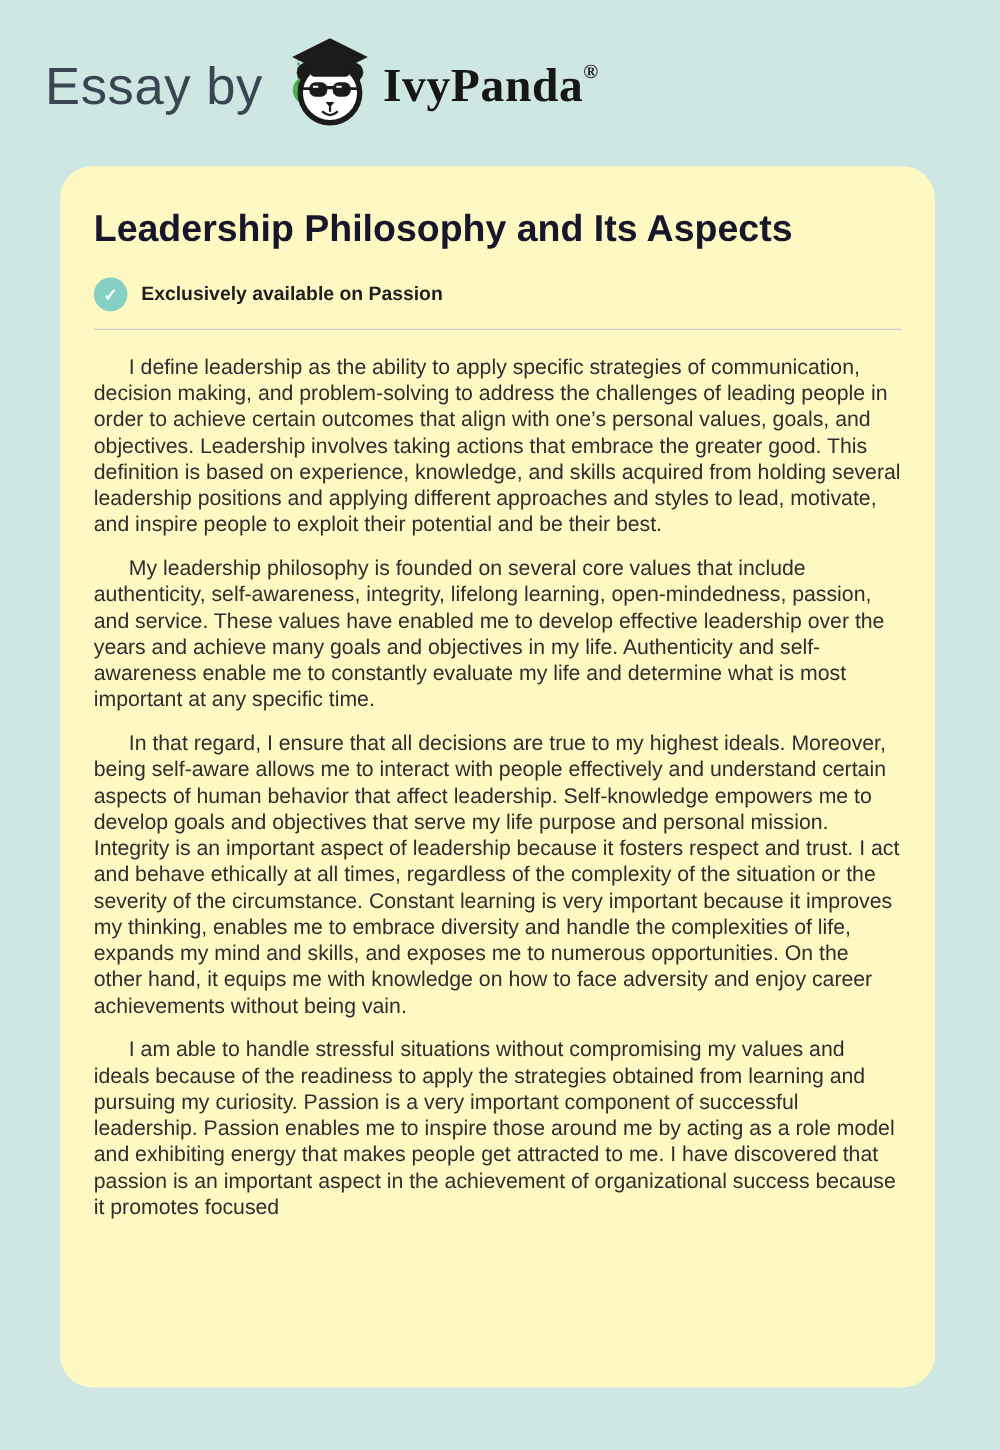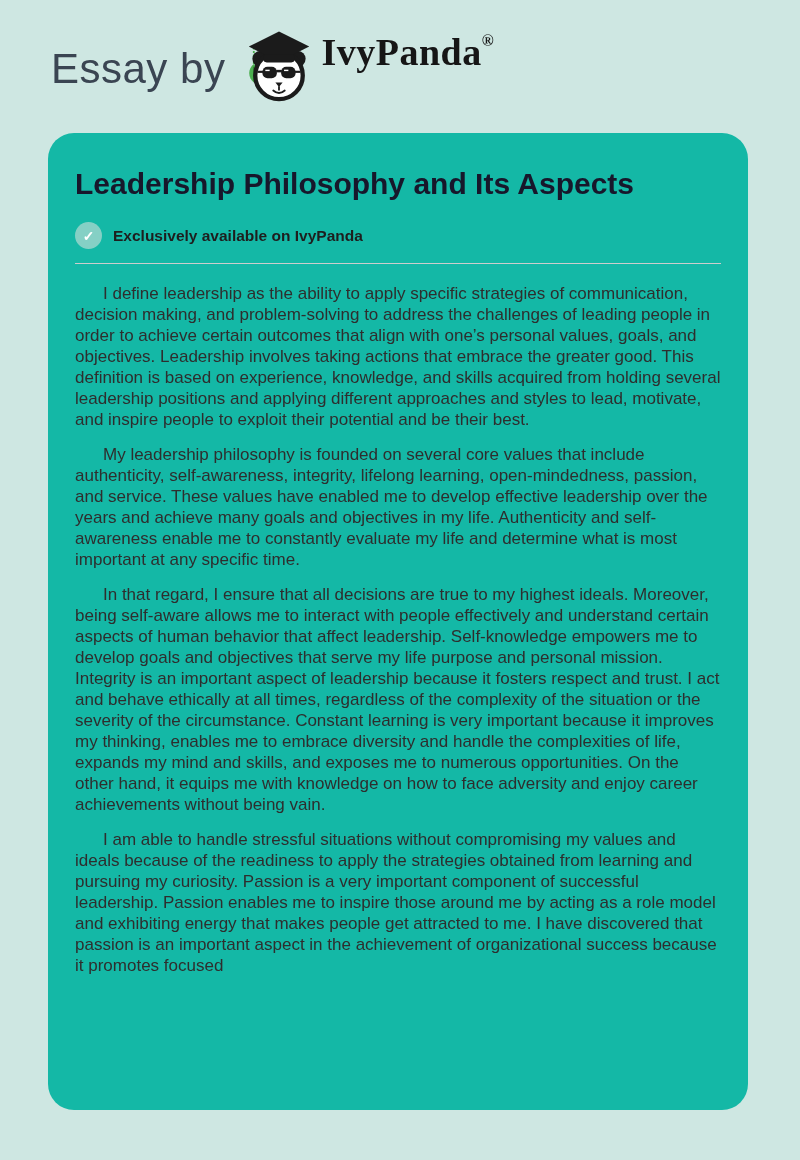--- a/index.html
+++ b/index.html
@@ -5,32 +5,32 @@
   * { margin: 0; padding: 0; box-sizing: border-box; }
   html, body {
     width: 800px; height: 1160px;
     background: #cee7e2;
     overflow: hidden;
     font-family: "Liberation Sans", sans-serif;
   }
   .header {
     display: flex;
     align-items: center;
-    margin: 30px 0 0 51px;
+    margin: 30px 0 0 36px;
     height: 78px;
   }
   .essay-by {
     font-size: 42px;
     font-weight: 300;
     color: #3a4552;
     letter-spacing: 0.5px;
   }
   .logo-wrap {
     display: flex;
-    align-items: flex-start;
+    align-items: center;
     margin-left: 18px;
   }
   .brand {
     font-family: "Liberation Serif", serif;
     font-weight: 700;
     font-size: 38px;
     color: #161616;
     margin-left: 6px;
     letter-spacing: 0.5px;
   }
@@ -40,21 +40,21 @@
     font-size: 16px;
     color: #161616;
     vertical-align: top;
     position: relative;
     top: 2px;
   }
   .card {
     width: 700px;
     height: 977px;
     margin: 25px 0 0 48px;
-    background: #14b8a6;
+    background: #fef9c3;
     border-radius: 26px;
     padding: 34px 27px 15px 27px;
     overflow: hidden;
   }
   .card h1 {
     font-size: 30px;
     line-height: 34px;
     font-weight: 700;
     color: #17172b;
     margin-bottom: 21px;
@@ -123,21 +123,21 @@
       </svg>
     </span>
     <span class="brand"><span>IvyPanda</span><sup class="reg-mark">®</sup></span>
   </span>
 </div>
 
 <div class="card">
   <h1>Leadership Philosophy and Its Aspects</h1>
   <div class="exclusive-row">
     <span class="check-badge">✓</span>
-    <span class="exclusive-label">Exclusively available on IvyPanda</span>
+    <span class="exclusive-label">Exclusively available on Passion</span>
   </div>
   <hr class="divider">
   <div class="essay">
       <p>I define leadership as the ability to apply specific strategies of communication, decision making, and problem-solving to address the challenges of leading people in order to achieve certain outcomes that align with one’s personal values, goals, and objectives. Leadership involves taking actions that embrace the greater good. This definition is based on experience, knowledge, and skills acquired from holding several leadership positions and applying different approaches and styles to lead, motivate, and inspire people to exploit their potential and be their best.</p>
       <p>My leadership philosophy is founded on several core values that include authenticity, self-awareness, integrity, lifelong learning, open-mindedness, passion, and service. These values have enabled me to develop effective leadership over the years and achieve many goals and objectives in my life. Authenticity and self-awareness enable me to constantly evaluate my life and determine what is most important at any specific time.</p>
       <p>In that regard, I ensure that all decisions are true to my highest ideals. Moreover, being self-aware allows me to interact with people effectively and understand certain aspects of human behavior that affect leadership. Self-knowledge empowers me to develop goals and objectives that serve my life purpose and personal mission. Integrity is an important aspect of leadership because it fosters respect and trust. I act and behave ethically at all times, regardless of the complexity of the situation or the severity of the circumstance. Constant learning is very important because it improves my thinking, enables me to embrace diversity and handle the complexities of life, expands my mind and skills, and exposes me to numerous opportunities. On the other hand, it equips me with knowledge on how to face adversity and enjoy career achievements without being vain.</p>
       <p>I am able to handle stressful situations without compromising my values and ideals because of the readiness to apply the strategies obtained from learning and pursuing my curiosity. Passion is a very important component of successful leadership. Passion enables me to inspire those around me by acting as a role model and exhibiting energy that makes people get attracted to me. I have discovered that passion is an important aspect in the achievement of organizational success because it promotes focused</p>
     </div>
 </div>
 

